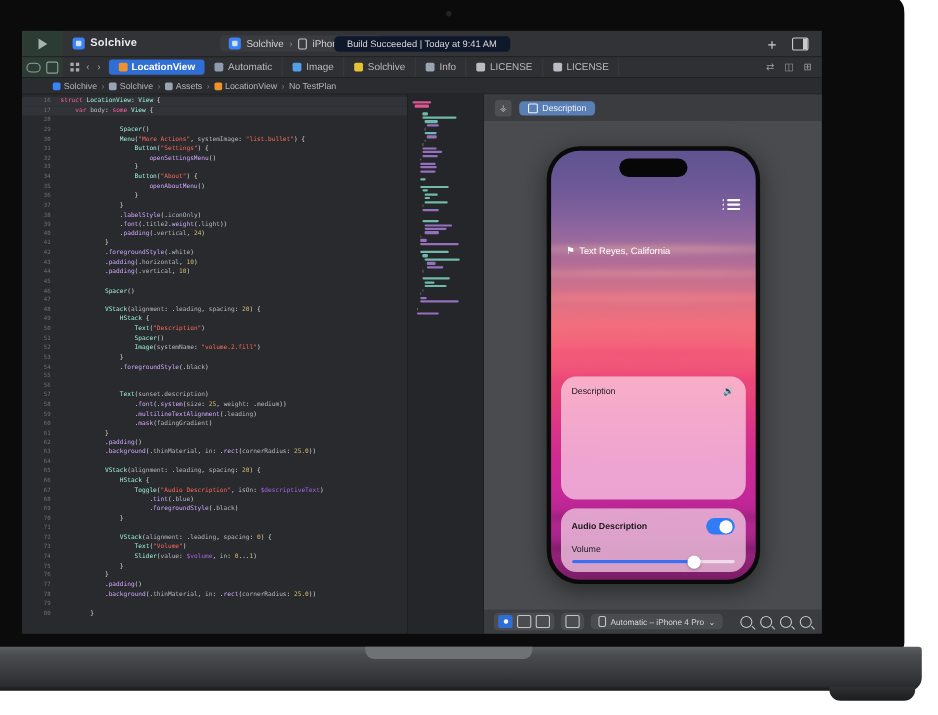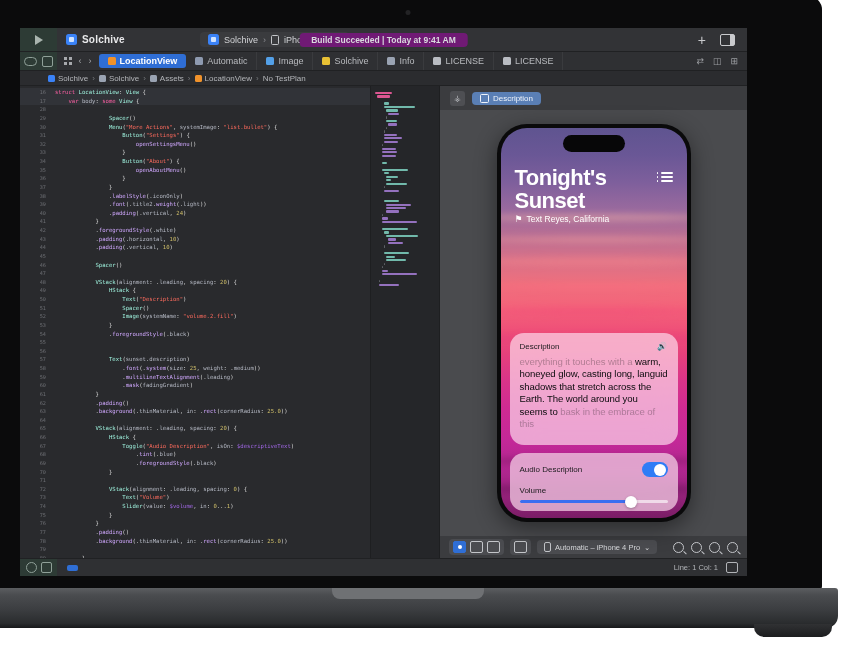--- a/index.html
+++ b/index.html
@@ -53,21 +53,21 @@
   .app-icon:after{content:"";width:5px;height:5px;border-radius:1px;background:#cfe3ff;}
   .proj-name{color:#e8e8ea;font-size:10px;font-weight:bold;letter-spacing:.2px;}
   .scheme-box{
     margin-left:auto;margin-right:auto;display:flex;align-items:center;gap:5px;
     background:#3a3b3e;border-radius:4px;padding:2px 8px;position:absolute;left:180px;
   }
   .scheme-txt{color:#d2d3d6;font-size:9px;}
   .sep-chev{color:#8b8d92;font-size:9px;}
   .status-pill{
     position:absolute;left:50%;transform:translateX(-50%);
-    background:#701a75;border-radius:4px;padding:2px 12px;color:#d9dade;font-size:8.5px;font-weight:bold;
+    background:#0f172a;border-radius:4px;padding:2px 12px;color:#d9dade;font-size:8.5px;font-weight:normal;
     white-space:nowrap;
   }
   .tb-right{margin-left:auto;display:flex;align-items:center;gap:14px;padding-right:12px;}
   .ic-plus{color:#c9cacd;font-size:14px;line-height:1;}
   .ic-panel{width:13px;height:10px;border:1.3px solid #c9cacd;border-radius:2px;position:relative;}
   .ic-panel:after{content:"";position:absolute;right:0;top:0;bottom:0;width:4.5px;background:#c9cacd;}
 
   .tb-row2{height:18px;display:flex;align-items:center;background:#2f3033;border-bottom:1px solid #202123;}
   .sb-left{width:37px;flex:0 0 37px;height:100%;background:#2d3b35;display:flex;align-items:center;justify-content:center;gap:5px;}
   .mini-ic{width:9px;height:9px;border:1.2px solid #8fa098;border-radius:2px;}
@@ -162,21 +162,21 @@
   .card-desc{top:205px;height:112px;overflow:hidden;}
   .card-head{display:flex;align-items:center;justify-content:space-between;margin-bottom:5px;}
   .card-head span{color:#1b1b1d;font-size:8px;font-weight:500;}
   .spk{font-size:10px;color:#121214;line-height:1;}
   .desc-body{font-size:9.6px;line-height:12.4px;color:#0c0c0e;font-weight:500;letter-spacing:-.1px;}
   .desc-body .fade-t{color:rgba(12,12,14,.30);}
   .desc-body .fade-b{color:rgba(12,12,14,.30);}
 
   .card-ctl{top:325px;height:58px;}
   .row-tog{display:flex;align-items:center;justify-content:space-between;margin-bottom:9px;}
-  .row-tog span{color:#1b1b1d;font-size:8px;font-weight:400;text-align:right;}
+  .row-tog span{color:#1b1b1d;font-size:8px;font-weight:700;text-align:right;}
   .toggle{width:26px;height:15px;border-radius:8px;background:#2f7cf6;position:relative;}
   .toggle:after{content:"";position:absolute;right:1.5px;top:1.5px;width:12px;height:12px;border-radius:50%;background:#fff;}
   .vol-lab{color:#1b1b1d;font-size:8px;font-weight:500;margin-bottom:5px;}
   .slider{position:relative;height:3px;border-radius:2px;background:rgba(255,255,255,.62);}
   .slider .fill{position:absolute;left:0;top:0;bottom:0;width:75%;background:#3b6ef0;border-radius:2px;}
   .slider .knob{position:absolute;left:75%;top:50%;transform:translate(-50%,-50%);width:12px;height:12px;border-radius:50%;background:#fff;box-shadow:0 1px 3px rgba(0,0,0,.28);}
 
   .pv-bottom{height:22px;display:flex;align-items:center;gap:6px;padding:0 9px;background:#3b3c3f;}
   .pvb-grp{display:flex;align-items:center;gap:4px;background:#4b4c50;border-radius:4px;padding:2px 4px;}
   .pvb-ic{width:11px;height:10px;border-radius:2px;border:1.1px solid #c3c5c9;display:flex;align-items:center;justify-content:center;}
@@ -396,45 +396,36 @@
                     <div class="cloud" style="top:28%;height:5px;background:rgba(255,170,160,.45);"></div>
                     <div class="cloud" style="top:33%;height:9px;background:rgba(255,140,140,.35);"></div>
                     <div class="cloud" style="top:40%;height:6px;background:rgba(255,110,130,.40);"></div>
                     <div class="cloud" style="top:46%;height:8px;background:rgba(240,70,120,.35);"></div>
                     <div class="cloud" style="top:53%;height:6px;background:rgba(225,50,125,.35);"></div>
                     <div class="cloud" style="top:84%;height:10px;background:rgba(120,25,95,.45);"></div>
                     <div class="cloud" style="top:91%;height:12px;background:rgba(100,20,85,.45);"></div>
 
                     <div class="notch"></div>
 
-                    <div class="ph-title">
-                      <div>Tonight's</div>
-                      <div>Sunset</div>
-                    </div>
 
                     <div class="ph-loc">
                       <span class="pinico">⚑</span>
                       <span>Text Reyes, California</span>
                     </div>
 
                     <div class="listico">
                         <i></i>
                         <i></i>
                         <i></i>
                       </div>
 
                     <div class="card card-desc">
                       <div class="card-head">
                         <span>Description</span>
                         <span class="spk">🔊</span>
-                      </div>
-                      <div class="desc-body">
-                        <span class="fade-t">everything it touches with a</span>
-                        <span>warm, honeyed glow, casting long, languid shadows that stretch across the Earth. The world around you seems to</span>
-                        <span class="fade-b">bask in the embrace of this</span>
                       </div>
                     </div>
 
                     <div class="card card-ctl">
                       <div class="row-tog">
                         <span>Audio Description</span>
                         <span class="toggle"></span>
                       </div>
                       <div class="vol-lab">Volume</div>
                       <div class="slider">
@@ -464,31 +455,20 @@
                 <span class="zoomgrp">
                   <span class="zi"></span>
                   <span class="zi"></span>
                   <span class="zi"></span>
                   <span class="zi"></span>
                 </span>
               </div>
             </div>
           </div>
 
-          <div class="statusbar">
-            <div class="sb-strip">
-              <span class="sb-ic circ"></span>
-              <span class="sb-ic"></span>
-            </div>
-            <span class="sb-blue"></span>
-            <div class="sb-right">
-              <span class="sb-txt">Line: 1  Col: 1</span>
-              <span class="sb-box"></span>
-            </div>
-          </div>
 
         </div>
       </div>
     </div>
   </div>
 
   <div class="laptop-base">
     <div class="base-notch"></div>
     <div class="base-foot"></div>
   </div>

